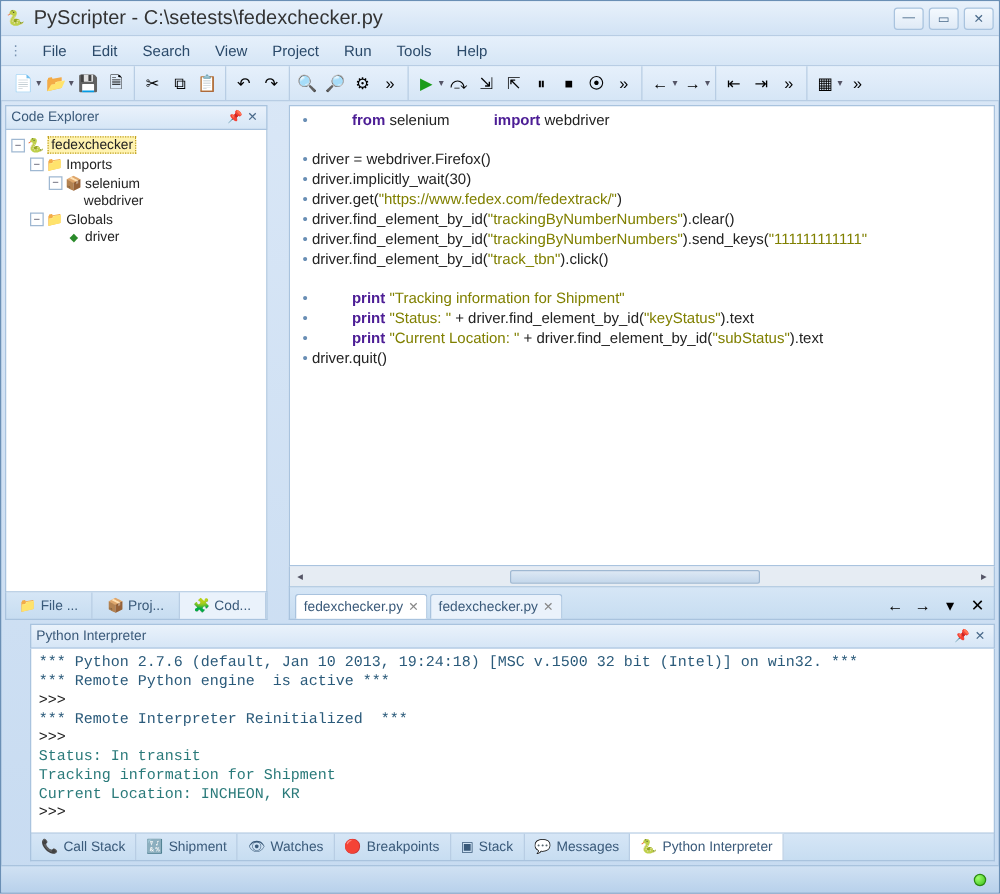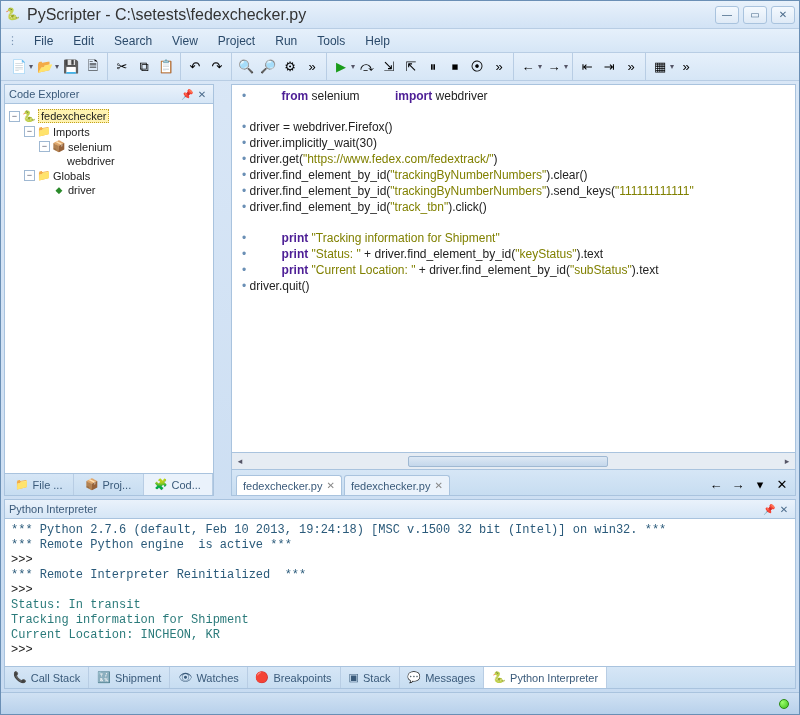--- a/index.html
+++ b/index.html
@@ -51,21 +51,21 @@
   .scroll-h .thumb { margin-left:160px; width:200px; height:11px; background:linear-gradient(#dde8f4,#c4d7eb); border:1px solid #9fb8d2; border-radius:2px;}
   .scroll-h .arr { width:16px; height:15px; display:flex; align-items:center; justify-content:center; font-size:9px; color:#556; cursor:pointer;}
   .edtabs { height:26px; display:flex; align-items:flex-end; background:linear-gradient(#d6e6f6,#c7ddf1); border:1px solid #a9c3de; border-top:none; padding:0 4px; gap:2px;}
   .edtab { height:20px; background:#eaf2fb; border:1px solid #a9c3de; border-bottom:none; border-radius:3px 3px 0 0; display:flex; align-items:center; padding:0 6px; gap:4px; font-size:11px; color:#3a5a7a; cursor:pointer;}
   .edtab.active { background:#fff;}
   .edtab .xbtn { font-size:10px; color:#888; cursor:pointer;}
   .edtabs .spacer { flex:1;}
   .edtabs .tbar-r { display:flex; gap:4px; padding-bottom:2px;}
   .edtabs .tbar-r .tbtn { width:18px; height:18px;}
 
-  .interp-container { padding:0 3px 3px 3px; display:flex; flex-direction:column;}
+  .interp-container { padding:0 3px 3px 3px; display:flex; flex-direction:column;margin-left:20px;}
   .interp { background:#fff; border:1px solid #a9c3de; border-top:none; padding:4px 6px; height:148px; overflow:auto;}
   .iline { font-family:'Consolas','Courier New',monospace; font-size:12px; white-space:pre; line-height:15px; color:#222;}
   .banner { color:#2a5a7a;}
   .out { color:#2a7a7a;}
   .bottomtabs { height:22px; display:flex; background:linear-gradient(#d6e6f6,#c7ddf1); border:1px solid #a9c3de; border-top:none;}
   .btab { display:flex; align-items:center; padding:0 8px; gap:4px; border-right:1px solid #b8cde4; font-size:11px; color:#3a5a7a; cursor:pointer;}
   .btab.active { background:#fff;}
   .btab .ticon { font-size:11px;}
 
   .statusbar { height:22px; background:linear-gradient(#d0e1f3,#b8d1eb); border-top:1px solid #a9c3de; display:flex; align-items:center; padding:0 10px;}
@@ -252,21 +252,21 @@
     </div>
   </div>
 
   <div class="interp-container">
     <div class="panel-head" style="border-top:1px solid #a9c3de;">
       <span class="title-txt">Python Interpreter</span>
       <span class="pinbtn">📌</span>
       <span class="closebtn">✕</span>
     </div>
     <div class="interp" id="interp">
-        <div class="iline banner">*** Python 2.7.6 (default, Feb 10 2013, 19:24:18) [MSC v.1500 32 bit (Intel)] on win32. ***</div>
+        <div class="iline banner">*** Python 2.7.6 (default, Jan 10 2013, 19:24:18) [MSC v.1500 32 bit (Intel)] on win32. ***</div>
         <div class="iline banner">*** Remote Python engine  is active ***</div>
         <div class="iline id">&gt;&gt;&gt; </div>
         <div class="iline banner">*** Remote Interpreter Reinitialized  ***</div>
         <div class="iline id">&gt;&gt;&gt; </div>
         <div class="iline out">Status: In transit</div>
         <div class="iline out">Tracking information for Shipment</div>
         <div class="iline out">Current Location: INCHEON, KR</div>
         <div class="iline id">&gt;&gt;&gt; </div>
       </div>
     <div class="bottomtabs">

